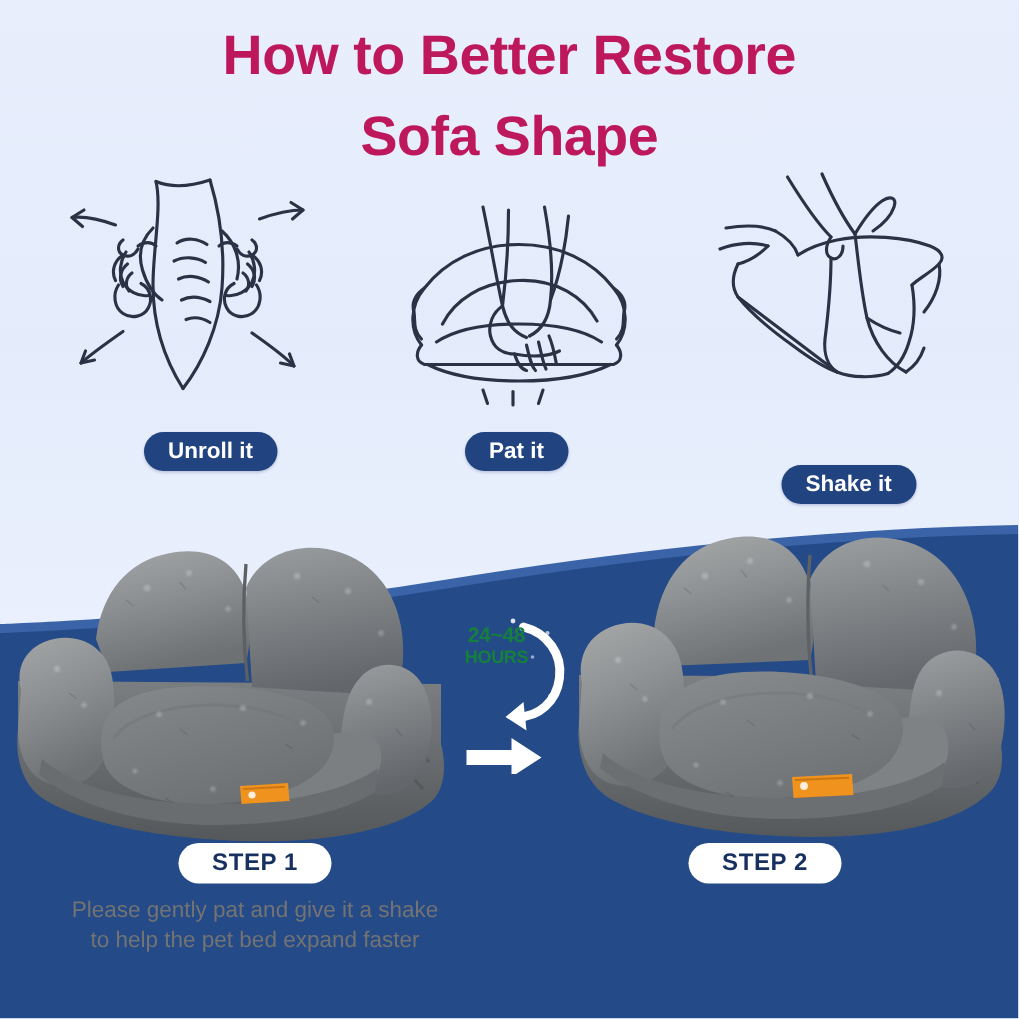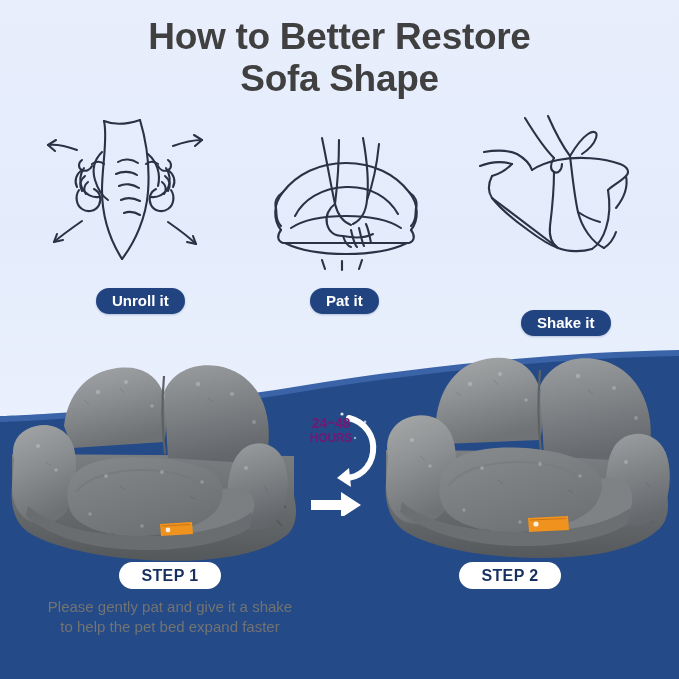--- a/index.html
+++ b/index.html
@@ -13,25 +13,25 @@
 
   
   .top-panel{
     position:absolute;left:0;top:0;width:679px;height:420px;
     background:linear-gradient(180deg,#e8eefc 0%,#e4ecfb 55%,#eaf0fd 100%);
   }
 
   
   .title{
     position:absolute;left:0;top:16px;width:679px;
-    text-align:center;color:#404040;
+    text-align:center;color:#be185d;
     font-size:37px;line-height:42px;font-weight:bold;
     letter-spacing:-0.3px;
   }
-  .title .l2{display:block;}
+  .title .l2{display:block;margin-top:12px;}
 
   
   .illus-row{
     position:absolute;left:0;top:108px;width:679px;height:180px;
   }
   .illus{
     position:absolute;top:0;width:206px;height:175px;
   }
   .illus svg{display:block;width:100%;height:100%;}
   #illus-1{left:22px;}
@@ -61,21 +61,21 @@
   .bed{position:absolute;}
   #bed-1{left:2px;top:336px;width:308px;height:232px;}
   #bed-2{left:378px;top:334px;width:300px;height:228px;}
   .bed svg{display:block;width:100%;height:100%;}
 
   
   .timer{position:absolute;left:297px;top:408px;width:86px;height:108px;}
   .timer svg{display:block;width:100%;height:100%;}
   .timer-text{
     position:absolute;left:0;top:8px;width:68px;text-align:center;
-    color:#701a75;font-weight:bold;pointer-events:none;
+    color:#15803d;font-weight:bold;pointer-events:none;
   }
   .timer-text .t1{display:block;font-size:14px;line-height:15px;letter-spacing:-0.2px;}
   .timer-text .t2{display:block;font-size:12px;line-height:14px;letter-spacing:-0.2px;}
 
   
   .step{position:absolute;top:562px;width:300px;text-align:center;}
   #step-1{left:20px;}
   #step-2{left:360px;}
   .step-pill{
     display:inline-block;background:#ffffff;color:#18305f;

